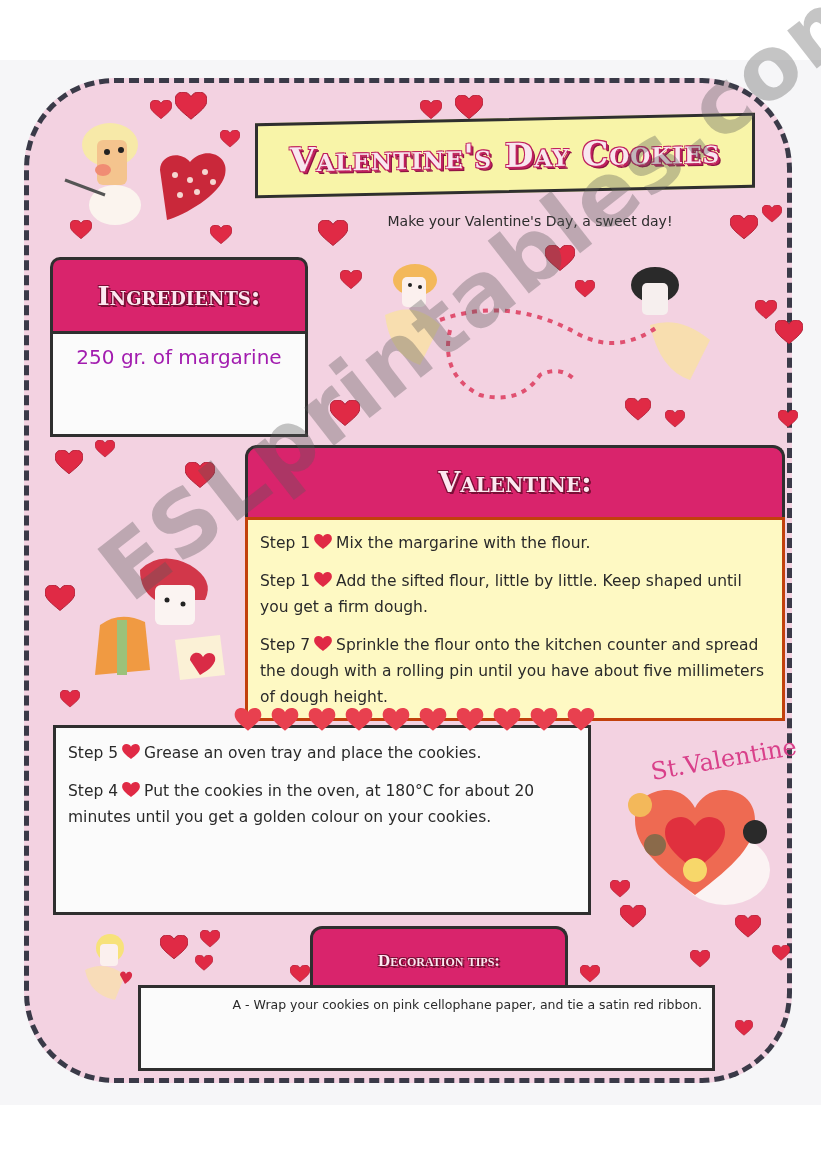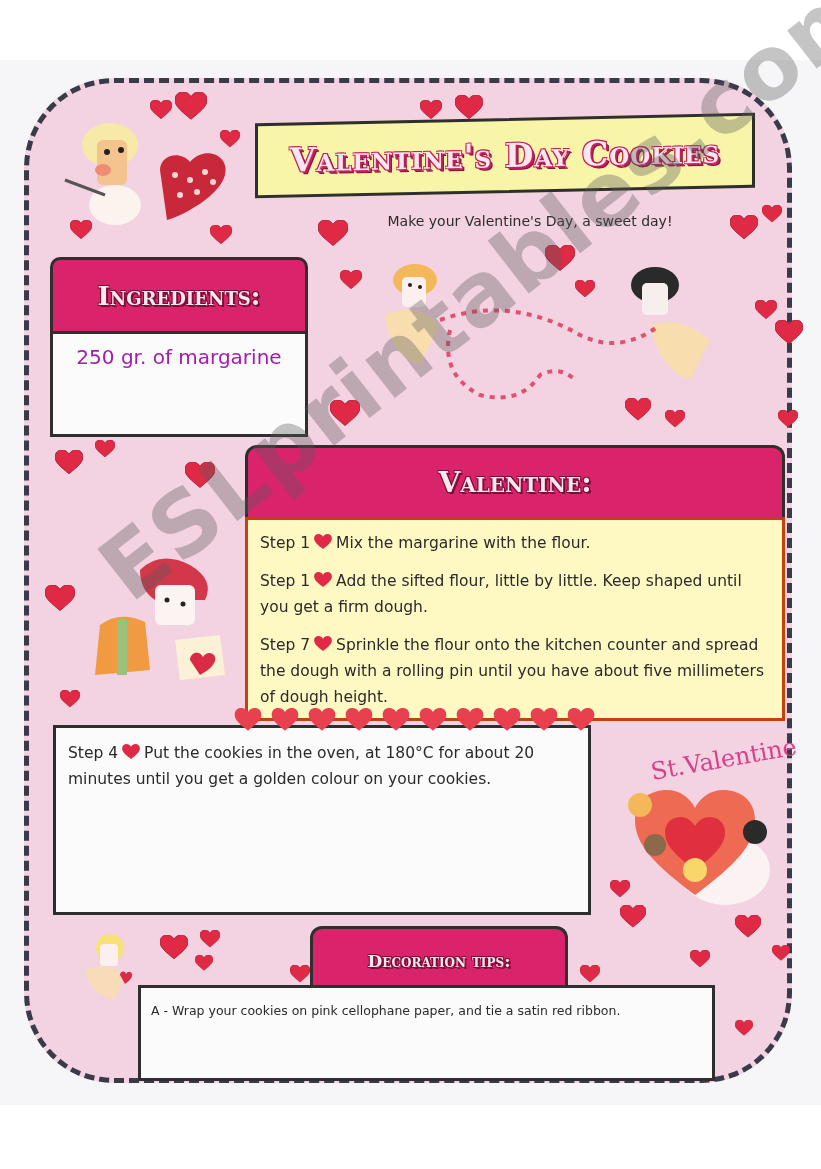--- a/index.html
+++ b/index.html
@@ -86,25 +86,25 @@
       position: absolute; left: 53px; top: 725px; width: 538px; height: 190px;
       background: #fbfbfb; border: 3px solid #2f2f2f; padding: 12px 12px 0 12px;
     }
     .steps2 .step { margin-bottom: 12px; }
 
     
     .deco-head {
       position: absolute; left: 310px; top: 926px; width: 258px; height: 66px;
       border: 3px solid #2f2f2f; border-bottom: none; border-radius: 12px 12px 0 0;
     }
-    .deco-head span { font-size: 17px; }
+    .deco-head span { font-size: 17px; font-family: Liberation Serif, serif; }
     .deco-body {
-      position: absolute; left: 138px; top: 985px; width: 577px; height: 96px;
-      background: #fbfbfb; border: 3px solid #2f2f2f; padding: 12px 10px;
-      text-align: left;
+      position: absolute; left: 138px; top: 985px; width: 577px; height: 86px;
+      background: #fbfbfb; border: 3px solid #2f2f2f; padding: 6px 10px;
+      text-align: right;
     }
     .deco-body div { font-size: 12.5px; line-height: 22px; color: #2a2a2a; }
 
     
     .illus { position: absolute; }
     .stv-text {
       position: absolute; left: 650px; top: 745px; width: 150px;
       font-family: "DejaVu Serif", serif; font-size: 24px; color: #d9408a; transform: rotate(-10deg);
     }
     .watermark {
@@ -413,20 +413,25 @@
     <div class="g"><svg viewBox="0 0 20 18">
         <path d="M10 17 C4 12 0 9 0 5 C0 2 2 0 5 0 C7 0 9 1 10 3 C11 1 13 0 15 0 C18 0 20 2 20 5 C20 9 16 12 10 17 Z" fill="#e8404f"></path>
       </svg></div>
     <div class="g"><svg viewBox="0 0 20 18">
         <path d="M10 17 C4 12 0 9 0 5 C0 2 2 0 5 0 C7 0 9 1 10 3 C11 1 13 0 15 0 C18 0 20 2 20 5 C20 9 16 12 10 17 Z" fill="#e8404f"></path>
       </svg></div>
   </div>
 
 <div class="steps2">
   <div class="step">
+    <span class="lbl">Step 5</span><span class="hrt"><svg viewBox="0 0 20 18">
+          <path d="M10 17 C4 12 0 9 0 5 C0 2 2 0 5 0 C7 0 9 1 10 3 C11 1 13 0 15 0 C18 0 20 2 20 5 C20 9 16 12 10 17 Z" fill="#e02a45"></path>
+        </svg></span><span>Grease an oven tray and place the cookies.</span>
+  </div>
+  <div class="step">
     <span class="lbl">Step 4</span><span class="hrt"><svg viewBox="0 0 20 18">
           <path d="M10 17 C4 12 0 9 0 5 C0 2 2 0 5 0 C7 0 9 1 10 3 C11 1 13 0 15 0 C18 0 20 2 20 5 C20 9 16 12 10 17 Z" fill="#e02a45"></path>
         </svg></span><span>Put the cookies in the oven, at 180°C for about 20 minutes until you get a golden colour on your cookies.</span>
   </div>
 </div>
 
 <div class="illus" style="left:615px;top:770px;width:160px;height:140px;">
   <svg width="160" height="140" viewBox="0 0 160 140">
     <ellipse cx="110" cy="100" rx="45" ry="35" fill="#fbf3f3"></ellipse>
     <path d="M80 125 C40 95 20 75 20 50 C20 30 35 20 52 20 C65 20 75 28 80 38 C85 28 95 20 108 20 C125 20 140 30 140 50 C140 75 120 95 80 125 Z" fill="#ee6a52"></path>

